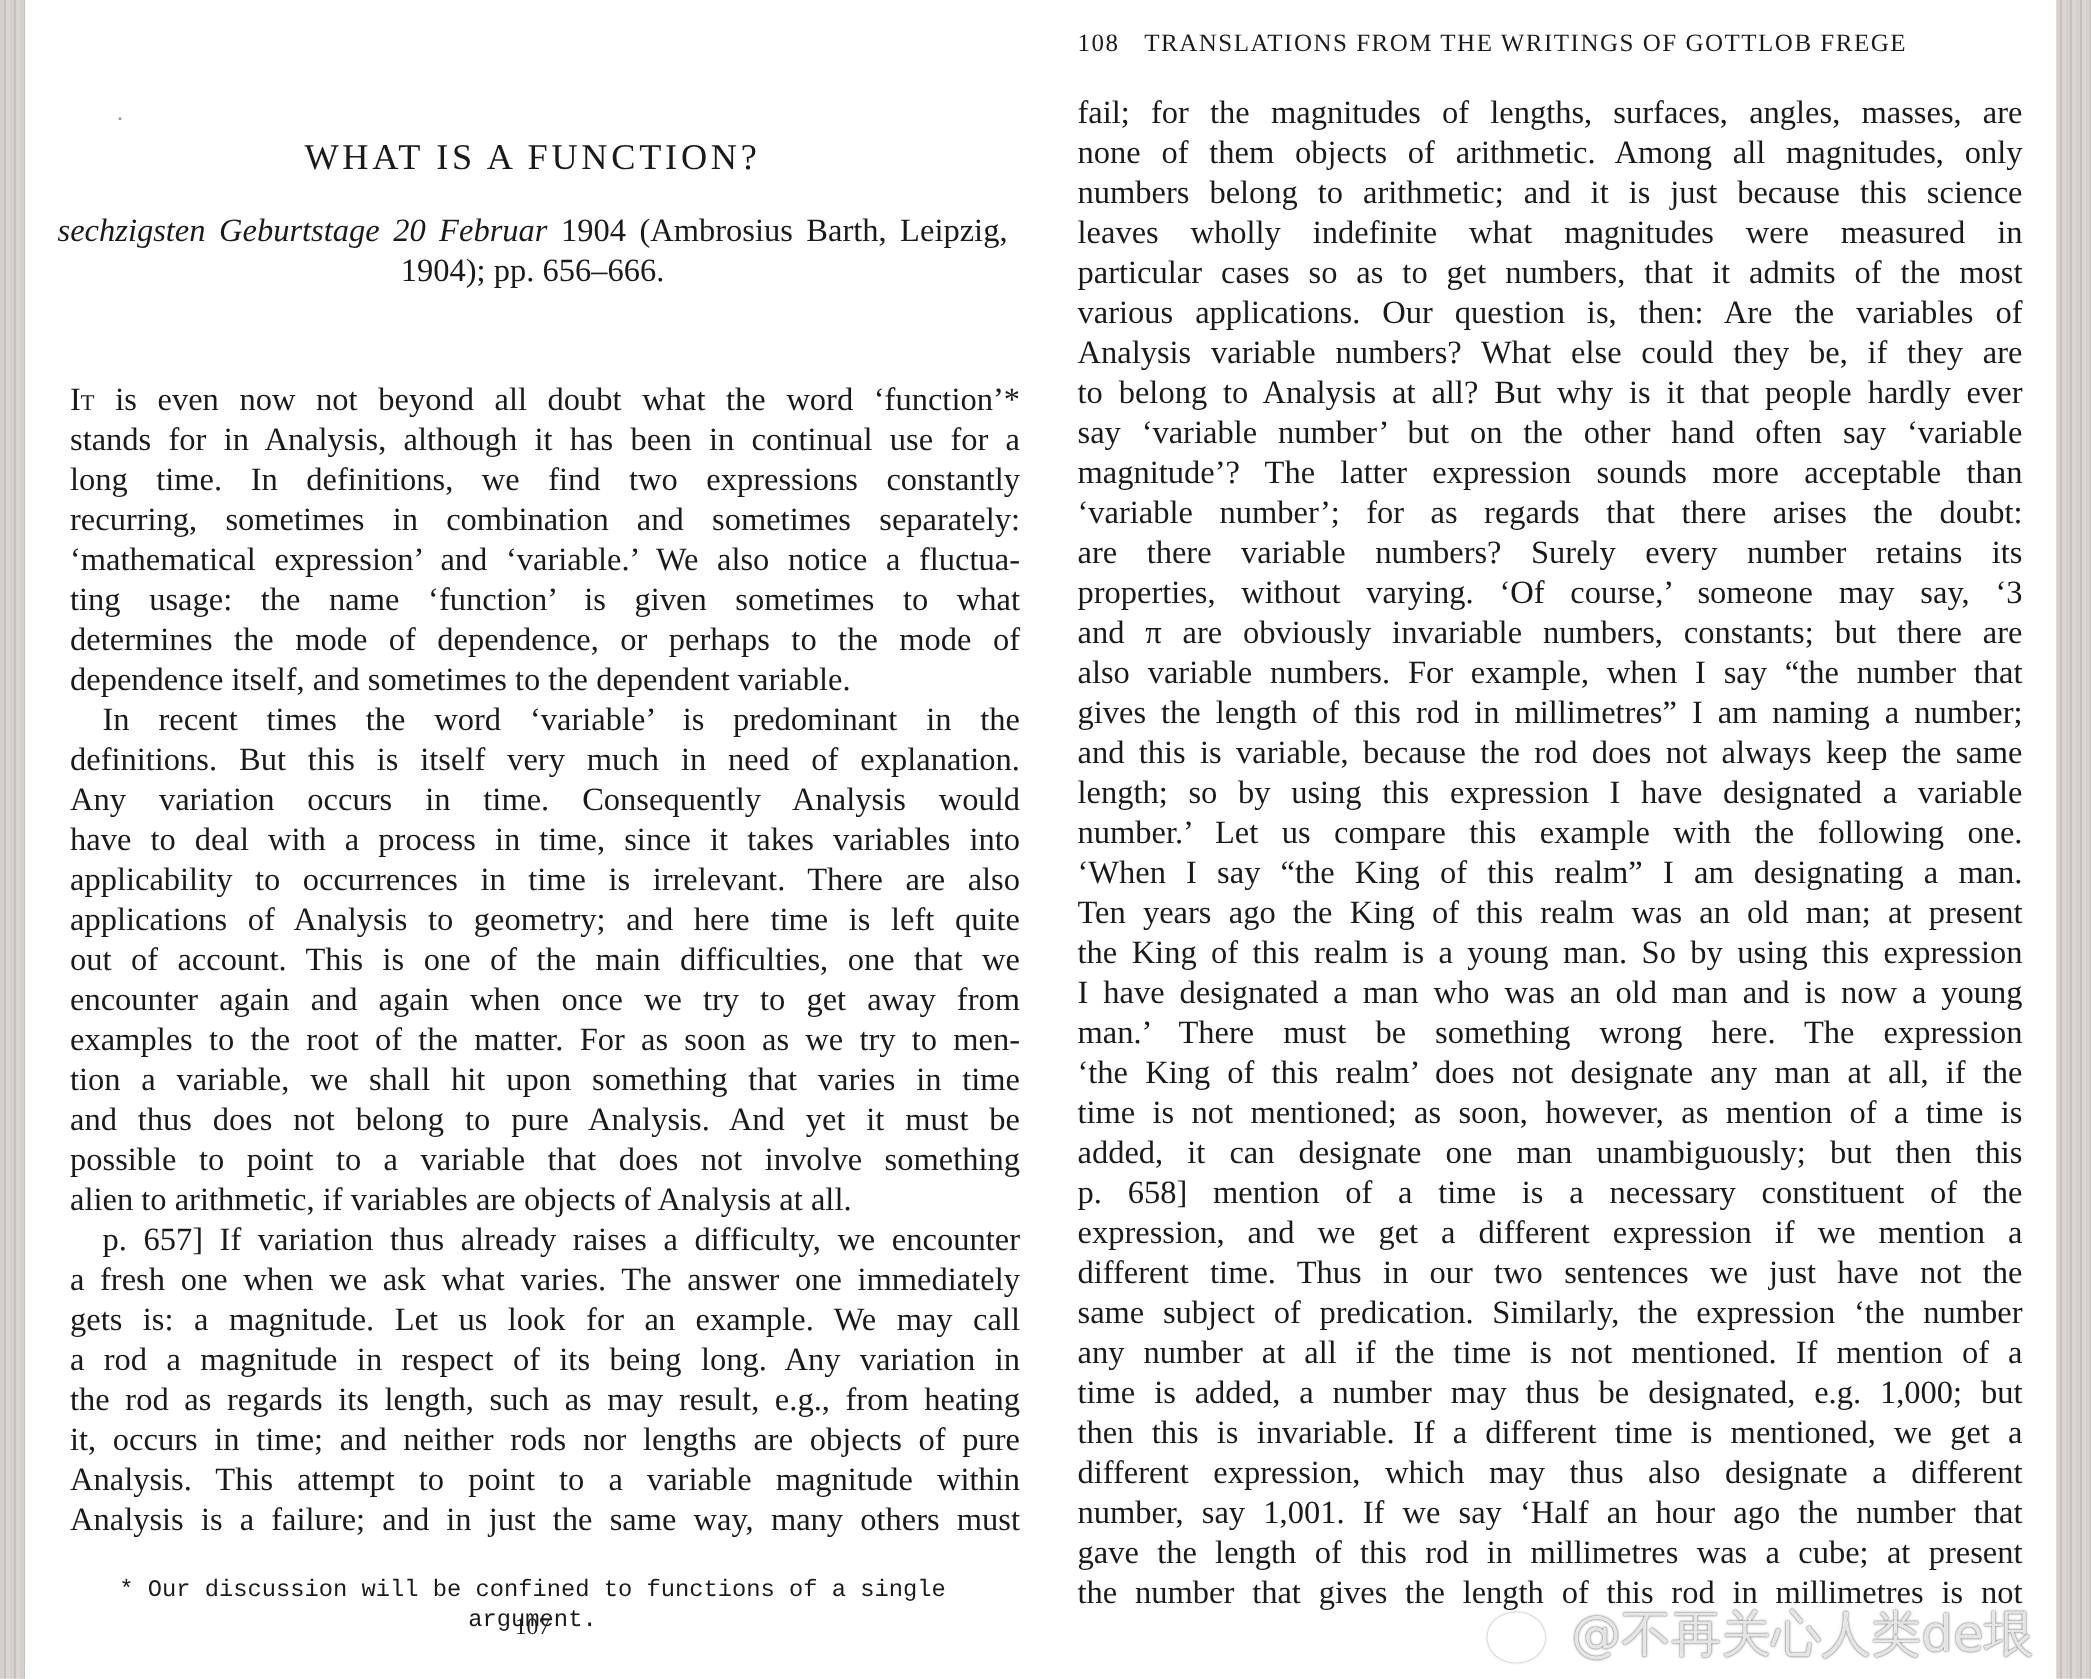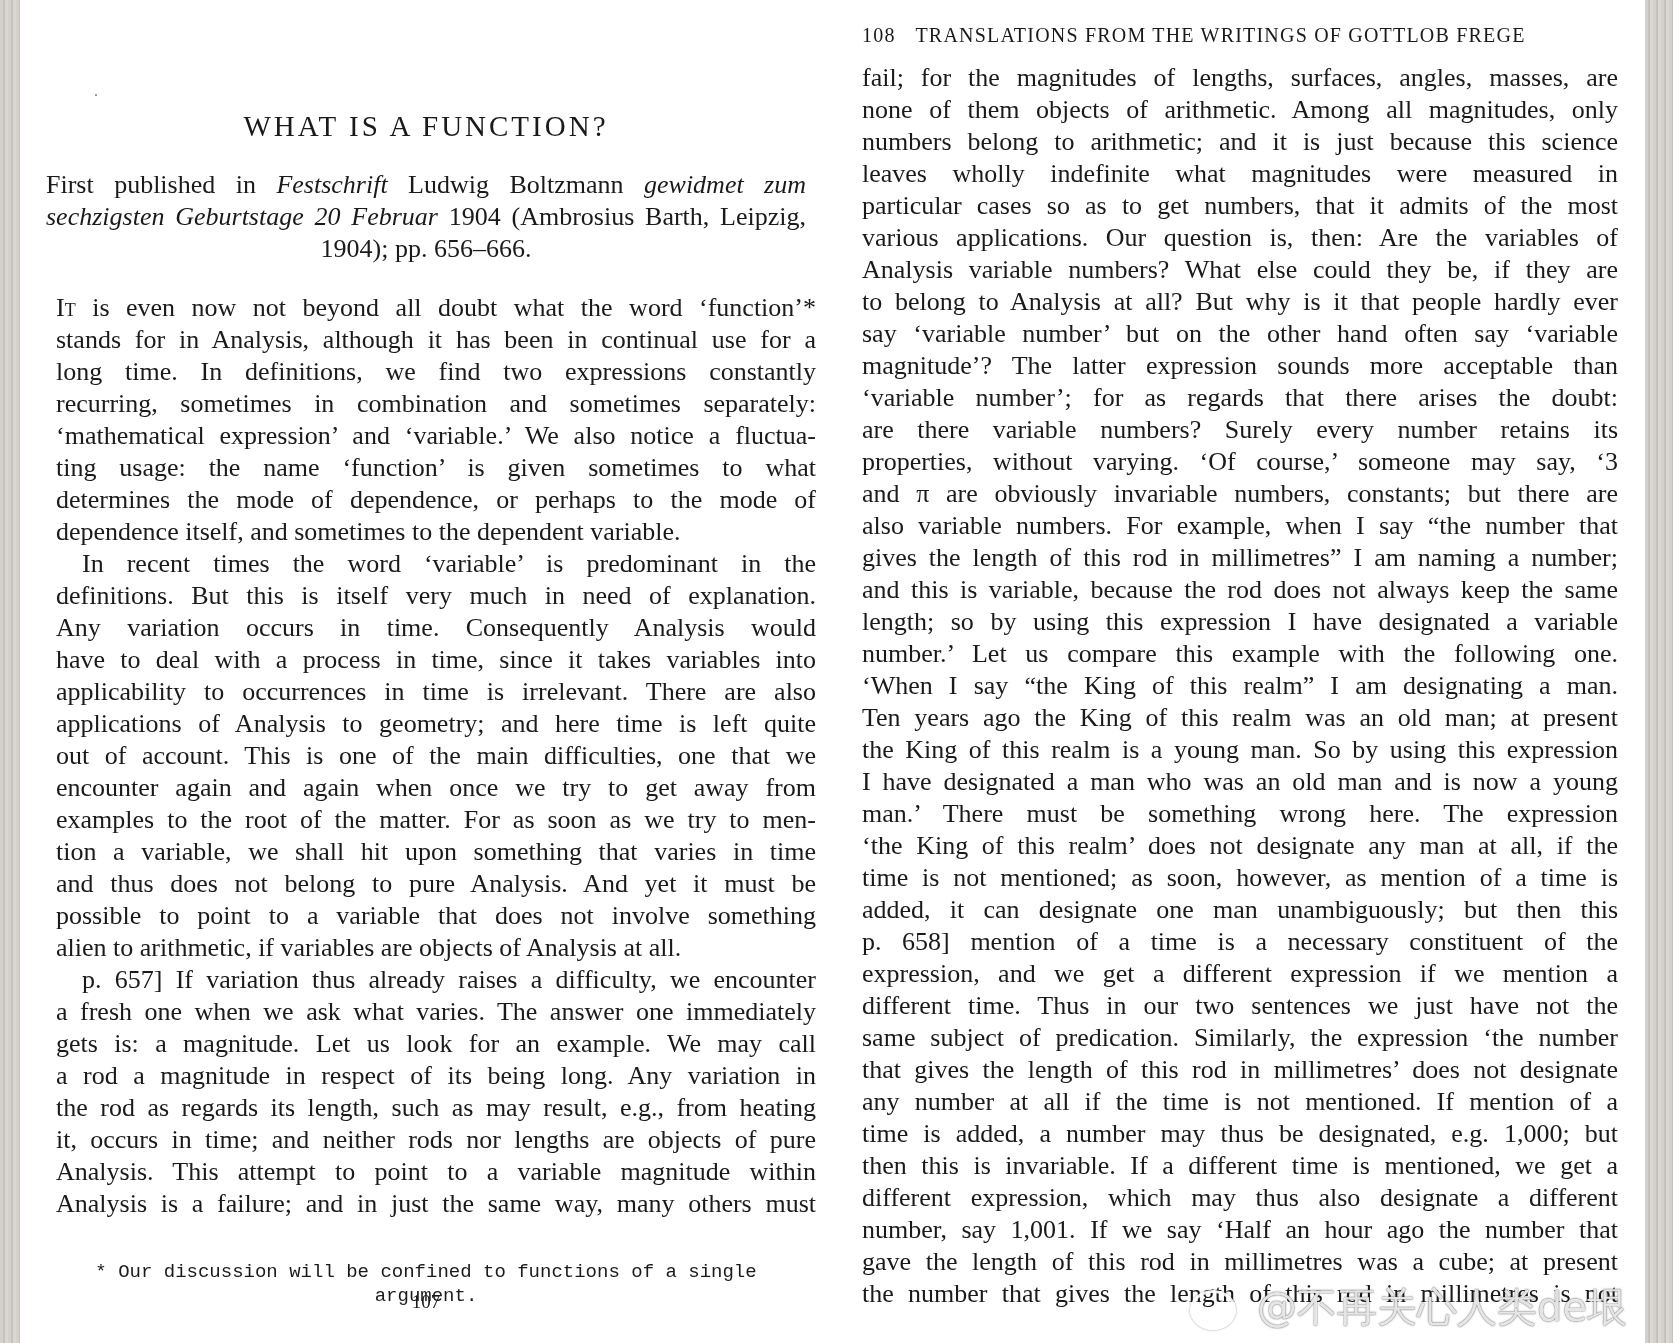--- a/index.html
+++ b/index.html
@@ -22,21 +22,21 @@
   .title {
     position:absolute; left:26px; width:760px; top:106px;
     text-align:center; font-size:29px; letter-spacing:3px; line-height:40px;
   }
   .pubinfo {
     position:absolute; left:26px; width:760px; top:168px;
     font-size:26px; line-height:33px; text-align:justify;
   }
   .pubinfo .center { text-align:center; display:block; }
   .body-text {
-    position:absolute; font-size:26px; line-height:32px; text-align:justify;
+    position:absolute; font-size:26px; line-height:32px; text-align:justify;margin-top:12px;
   }
   .left-body { left:36px; width:760px; top:292px; }
   .right-body { left:22px; width:756px; top:62px; }
   .line { display:block; text-align:justify; text-align-last:justify; white-space:nowrap; height:32px; }
   .line.last { text-align-last:left; }
   .line.indent { padding-left:26px; }
   .sc { font-variant:small-caps; }
   .footnote {
     position:absolute; left:26px; width:760px; top:1260px;
     text-align:center; font-size:19px; line-height:24px;font-family:Liberation Mono, monospace;
@@ -66,21 +66,20 @@
 </head>
 <body>
 
 <div class="border-left"></div>
 <div class="border-right"></div>
 
 <div class="page page-left">
   <div class="stray-dot"></div>
   <div class="title">WHAT IS A FUNCTION?</div>
   <div class="pubinfo">
-    <span class="line" id="pub1"><span>First published in </span><i>Festschrift</i><span> Ludwig Boltzmann </span><i>gewidmet zum</i></span>
     <span class="line" id="pub2"><i>sechzigsten Geburtstage 20 Februar</i><span> 1904 (Ambrosius Barth, Leipzig,</span></span>
     <span class="center">1904); pp. 656–666.</span>
   </div>
   <div class="body-text left-body" id="left-body">
       <span class="line"><span class="sc">It</span> is even now not beyond all doubt what the word ‘function’*</span>
       <span class="line">stands for in Analysis, although it has been in continual use for a</span>
       <span class="line">long time. In definitions, we find two expressions constantly</span>
       <span class="line">recurring, sometimes in combination and sometimes separately:</span>
       <span class="line">‘mathematical expression’ and ‘variable.’ We also notice a fluctua-</span>
       <span class="line">ting usage: the name ‘function’ is given sometimes to what</span>
@@ -142,21 +141,20 @@
       <span class="line">the King of this realm is a young man. So by using this expression</span>
       <span class="line">I have designated a man who was an old man and is now a young</span>
       <span class="line">man.’ There must be something wrong here. The expression</span>
       <span class="line">‘the King of this realm’ does not designate any man at all, if the</span>
       <span class="line">time is not mentioned; as soon, however, as mention of a time is</span>
       <span class="line">added, it can designate one man unambiguously; but then this</span>
       <span class="line">p. 658] mention of a time is a necessary constituent of the</span>
       <span class="line">expression, and we get a different expression if we mention a</span>
       <span class="line">different time. Thus in our two sentences we just have not the</span>
       <span class="line">same subject of predication. Similarly, the expression ‘the number</span>
-      <span class="line">that gives the length of this rod in millimetres’ does not designate</span>
       <span class="line">any number at all if the time is not mentioned. If mention of a</span>
       <span class="line">time is added, a number may thus be designated, e.g. 1,000; but</span>
       <span class="line">then this is invariable. If a different time is mentioned, we get a</span>
       <span class="line">different expression, which may thus also designate a different</span>
       <span class="line">number, say 1,001. If we say ‘Half an hour ago the number that</span>
       <span class="line">gave the length of this rod in millimetres was a cube; at present</span>
       <span class="line">the number that gives the length of this rod in millimetres is not</span>
     </div>
 </div>
 

